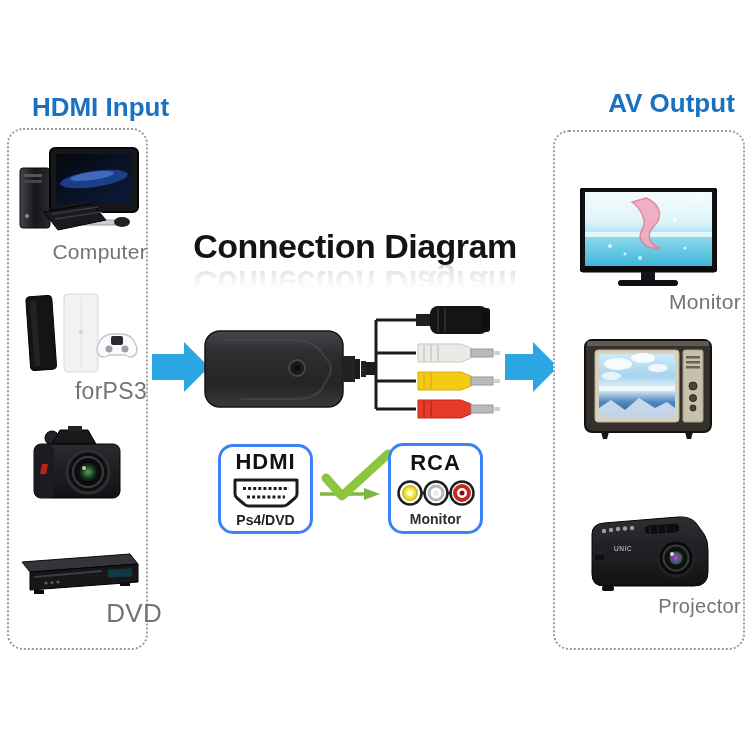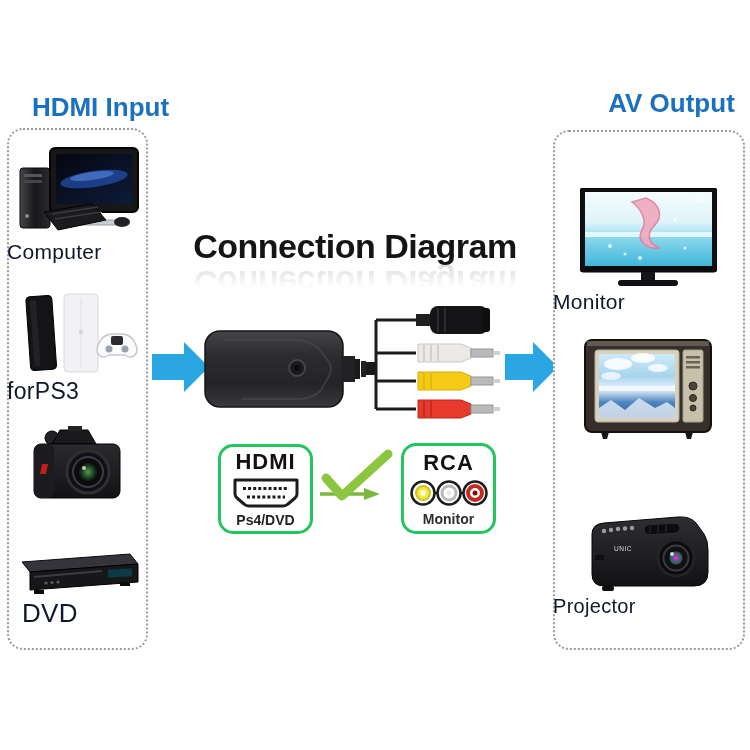--- a/index.html
+++ b/index.html
@@ -1,27 +1,27 @@
 <!DOCTYPE html>
 <html><head>
 <meta charset="utf-8">
 <style>
   html,body{margin:0;padding:0;background:#fff;}
   #stage{position:relative;width:750px;height:750px;background:#fff;overflow:hidden;
          font-family:"Liberation Sans",sans-serif;color:#1a1a1a;}
   .abs{position:absolute;}
   .hdr{font-size:26px;font-weight:700;color:#1a71c0;text-align:center;padding-left:23px;}
   .dashbox{border:2px dotted #9b9b9b;border-radius:16px;background:#fff;}
-  .label{font-size:21px;text-align:left;color:#0f172a;letter-spacing:.3px;}
+  .label{font-size:21px;text-align:right;color:#737373;letter-spacing:.3px;}
   .title{font-size:34px;font-weight:800;color:#141414;text-align:center;letter-spacing:-.5px;}
   .title-reflect{font-size:34px;font-weight:800;color:#141414;text-align:center;letter-spacing:-.5px;
     transform:scaleY(-1);opacity:.22;
     -webkit-mask-image:linear-gradient(to bottom,transparent 35%,rgba(0,0,0,.7) 100%);
     mask-image:linear-gradient(to bottom,transparent 35%,rgba(0,0,0,.7) 100%);}
-  .badgebox{border:3px solid #22c55e;border-radius:15px;background:#fff;
+  .badgebox{border:3px solid #3b82f6;border-radius:15px;background:#fff;
     display:flex;flex-direction:column;align-items:center;justify-content:center;gap:4px;}
   .badge-title{font-size:22px;font-weight:800;color:#121212;letter-spacing:1px;line-height:1;}
   .badge-sub{font-size:14px;font-weight:700;color:#222;line-height:1;}
   .badge-sub.light{font-weight:600;color:#2e2e2e;}
 </style>
 </head>
 <body>
 
 <div id="stage">
 
@@ -185,21 +185,21 @@
     </svg>
     <div class="badge-sub">Ps4/DVD</div>
   </div>
 
   <svg class="abs" style="left:316px;top:448px;" width="80" height="60" viewBox="0 0 80 60">
     <line x1="4" y1="46" x2="48" y2="46" stroke="#7cb83e" stroke-width="3.5"></line>
     <polygon points="48,40 64,46 48,52" fill="#7cb83e"></polygon>
     <polyline points="10,30 26,48 72,6" fill="none" stroke="#8cc63f" stroke-width="9" stroke-linecap="round" stroke-linejoin="round"></polyline>
   </svg>
 
-  <div class="abs badgebox" style="left:388px;top:443px;width:89px;height:85px;margin-left:13px;">
+  <div class="abs badgebox" style="left:388px;top:443px;width:89px;height:85px;">
     <div class="badge-title">RCA</div>
     <svg width="82" height="30" viewBox="0 0 82 30">
       <line x1="26" y1="15" x2="30" y2="15" stroke="#1d1d1d" stroke-width="2.5"></line>
       <line x1="52" y1="15" x2="56" y2="15" stroke="#1d1d1d" stroke-width="2.5"></line>
       <circle cx="15" cy="15" r="11.5" fill="#fff" stroke="#1d1d1d" stroke-width="2.5"></circle>
       <circle cx="41" cy="15" r="11.5" fill="#fff" stroke="#1d1d1d" stroke-width="2.5"></circle>
       <circle cx="67" cy="15" r="11.5" fill="#fff" stroke="#1d1d1d" stroke-width="2.5"></circle>
       <circle cx="15" cy="15" r="7" fill="#f1e93c" stroke="#cfc12c" stroke-width="2"></circle>
       <circle cx="15" cy="15" r="3" fill="#fdfbd8"></circle>
       <circle cx="41" cy="15" r="7" fill="#fff" stroke="#b9b9b9" stroke-width="3"></circle>

